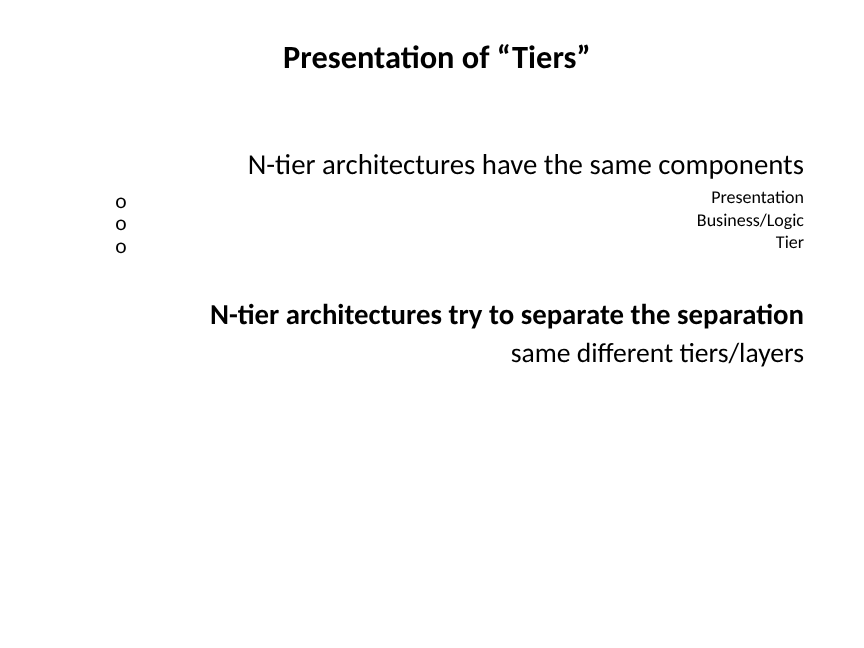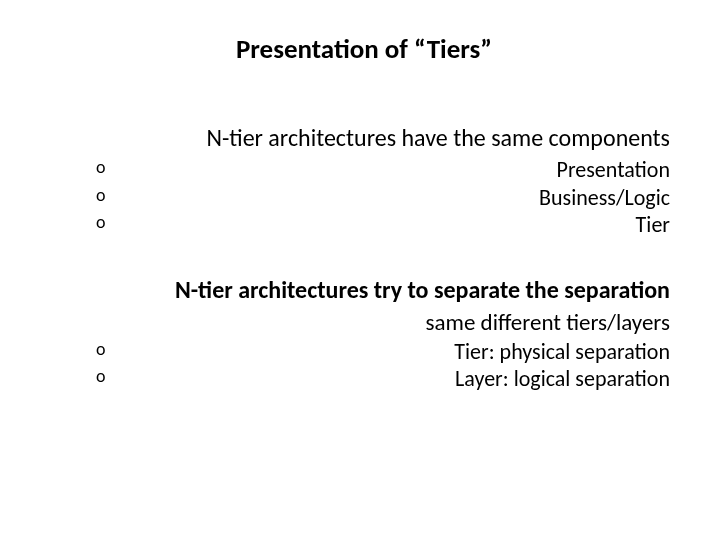--- a/index.html
+++ b/index.html
@@ -36,21 +36,21 @@
     .subline {
       font-size: 23px;
       margin-bottom: 2px;
     }
     ul.bullets {
       list-style: none;
       padding-left: 38px;
       margin-top: 2px;
     }
     ul.bullets li {
-      font-size: 22px;
+      font-size: 15px;
       line-height: 1.25;
       padding-left: 26px;
       position: relative;
     }
     ul.bullets li::before {
       content: "o";
       position: absolute;
       left: 0;
       top: 0;
       font-size: 18px;
@@ -68,17 +68,13 @@
     <li>Business/Logic</li>
     <li>Tier</li>
   </ul>
 </div>
 
 <div class="section">
   <div class="section-heading">
     <span class="bold-inline">N-tier architectures try to separate the separation</span>
   </div>
   <div class="subline">same different tiers/layers</div>
-  <ul class="bullets">
-    <li>Tier: physical separation</li>
-    <li>Layer: logical separation</li>
-  </ul>
 </div>
 
 </body></html>

